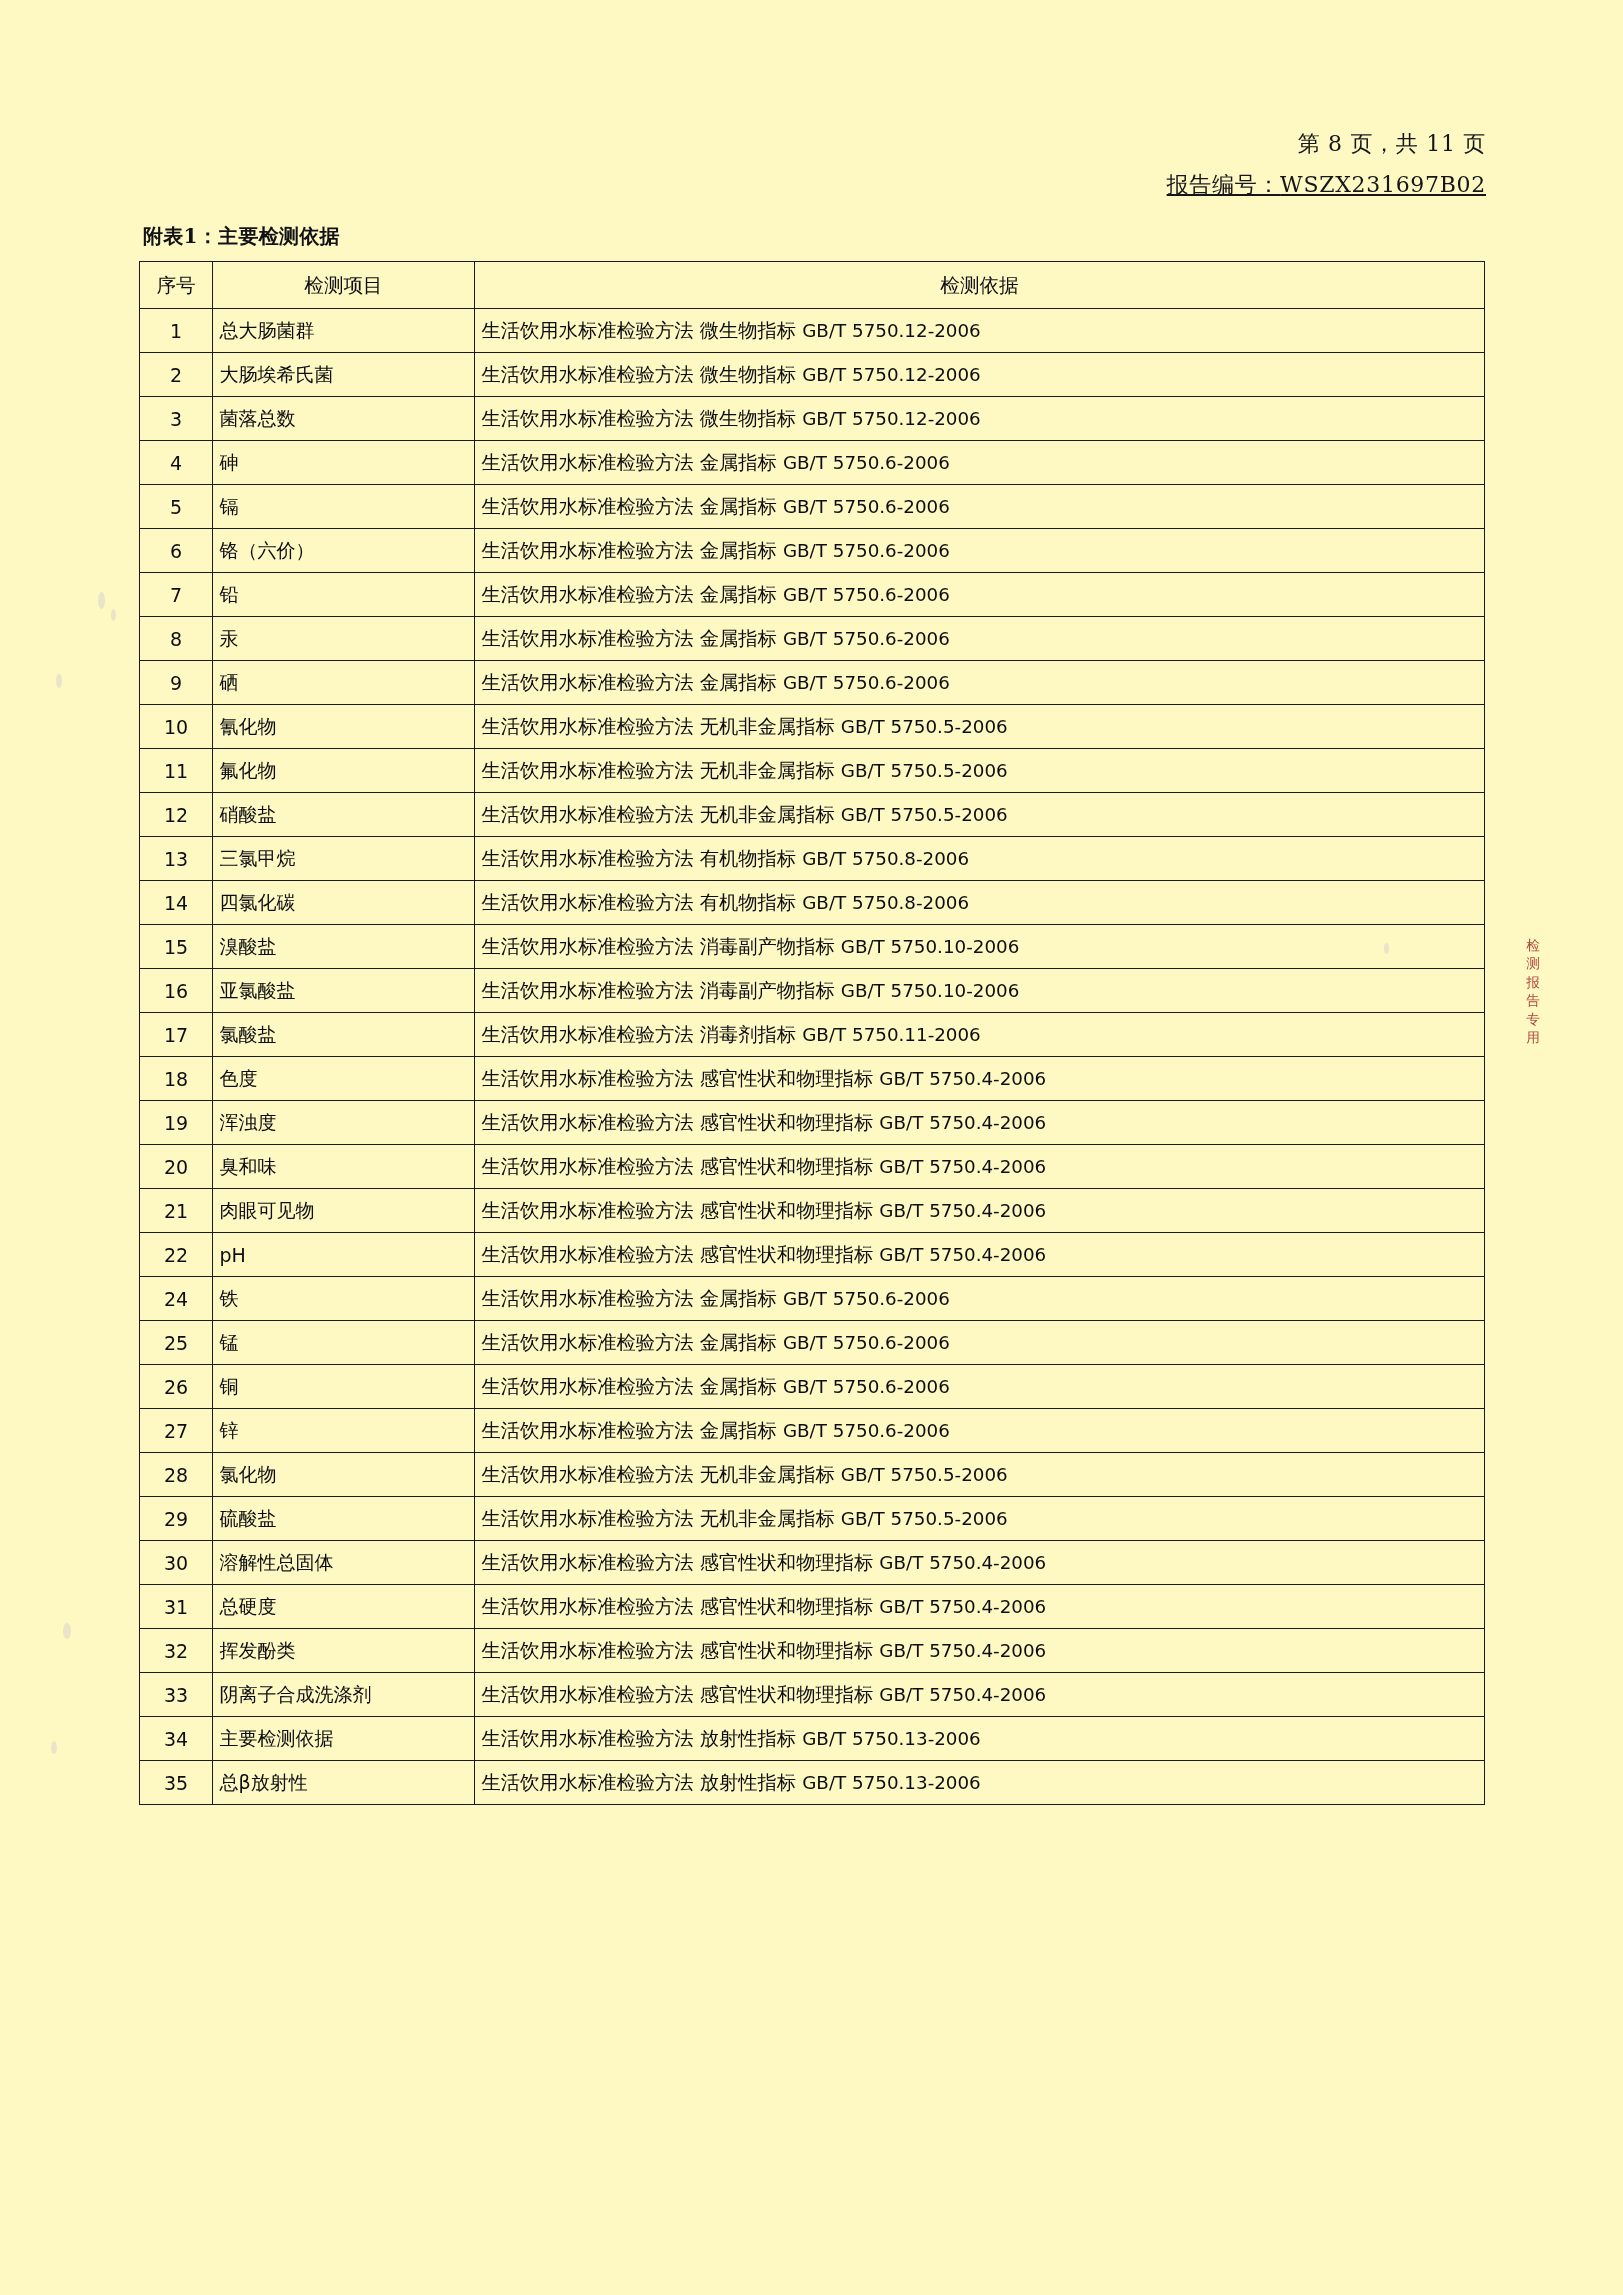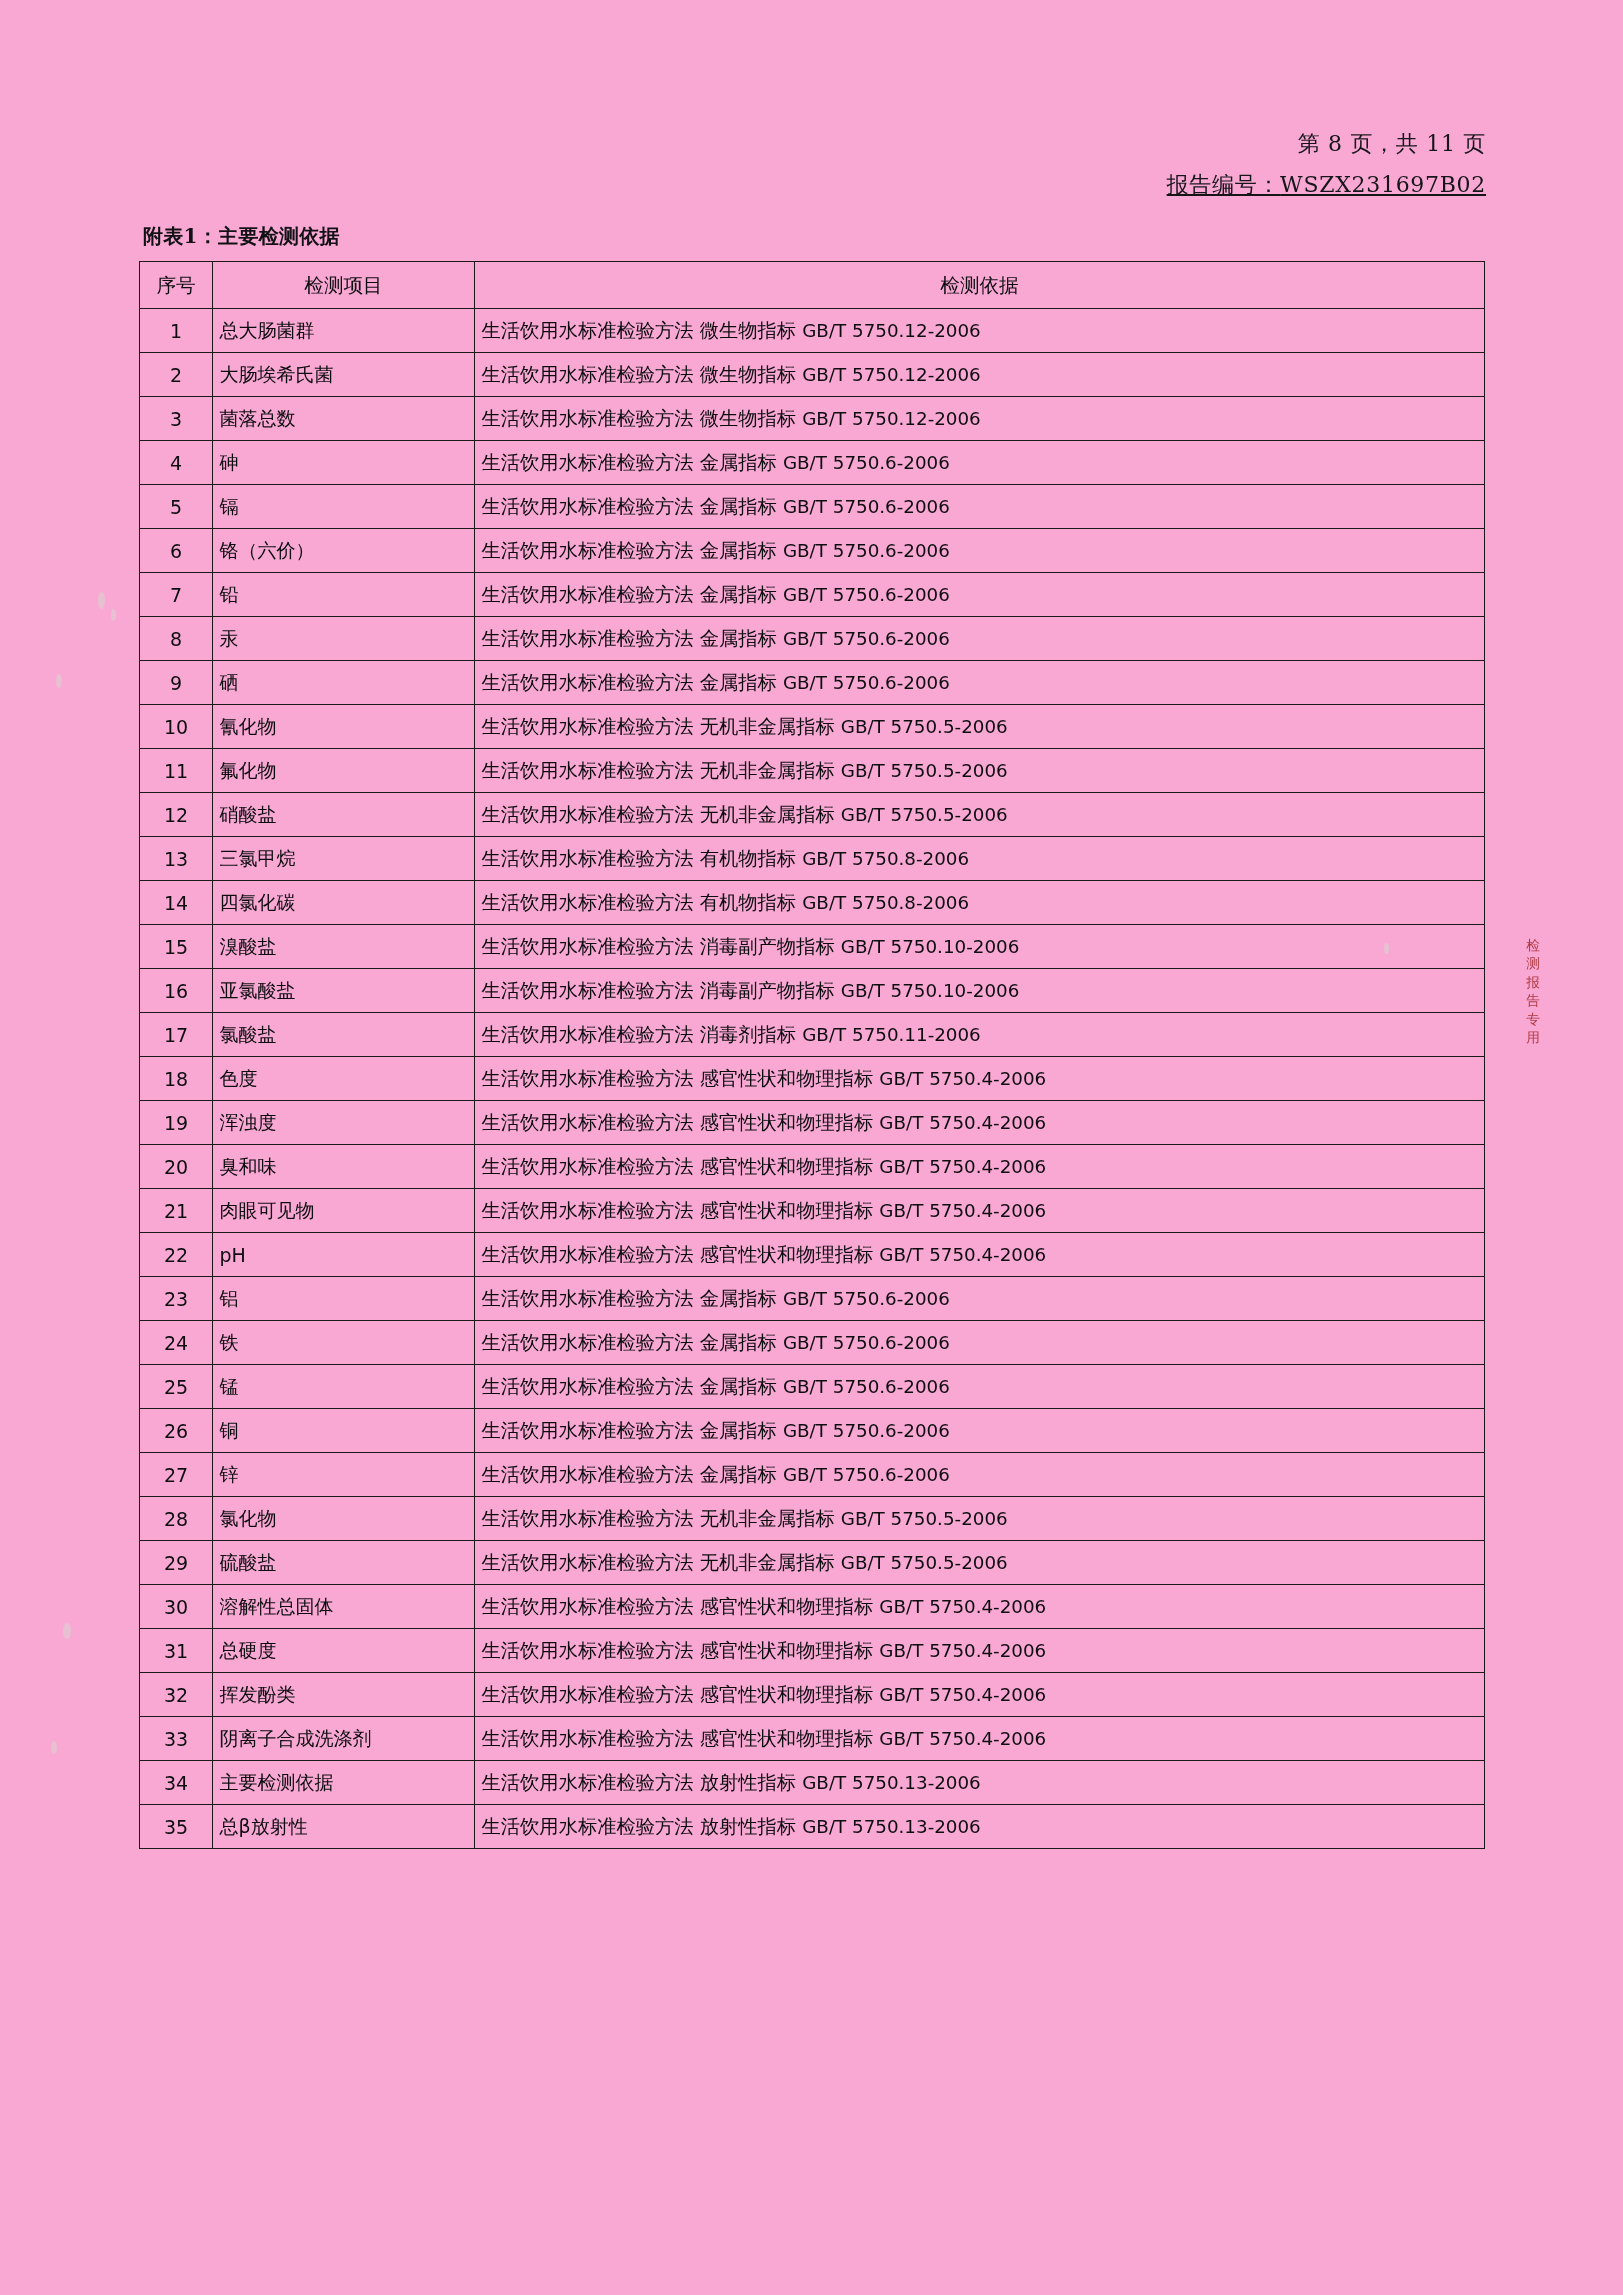--- a/index.html
+++ b/index.html
@@ -13,21 +13,21 @@
     position: relative;
     font-family: "DejaVu Sans", "Liberation Sans", sans-serif;
     color: #000;
     overflow: hidden;
   }
   .page {
     position: absolute;
     top: 0; left: 0;
     width: 1623px;
     height: 2295px;
-    background: #f9a8d4;
+    background: #fef9c3;
   }
   
   .speck {
     position: absolute;
     background: #d8d5cd;
     border-radius: 50%;
     opacity: .55;
   }
   .header-block {
     position: absolute;
@@ -261,25 +261,20 @@
           <td class="no">21</td>
           <td class="item">肉眼可见物</td>
           <td class="basis"><span class="basis-main">生活饮用水标准检验方法 感官性状和物理指标</span> <span class="basis-tail">GB/T 5750.4-2006</span></td>
         </tr>
         <tr>
           <td class="no">22</td>
           <td class="item">pH</td>
           <td class="basis"><span class="basis-main">生活饮用水标准检验方法 感官性状和物理指标</span> <span class="basis-tail">GB/T 5750.4-2006</span></td>
         </tr>
         <tr>
-          <td class="no">23</td>
-          <td class="item">铝</td>
-          <td class="basis"><span class="basis-main">生活饮用水标准检验方法 金属指标</span> <span class="basis-tail">GB/T 5750.6-2006</span></td>
-        </tr>
-        <tr>
           <td class="no">24</td>
           <td class="item">铁</td>
           <td class="basis"><span class="basis-main">生活饮用水标准检验方法 金属指标</span> <span class="basis-tail">GB/T 5750.6-2006</span></td>
         </tr>
         <tr>
           <td class="no">25</td>
           <td class="item">锰</td>
           <td class="basis"><span class="basis-main">生活饮用水标准检验方法 金属指标</span> <span class="basis-tail">GB/T 5750.6-2006</span></td>
         </tr>
         <tr>

